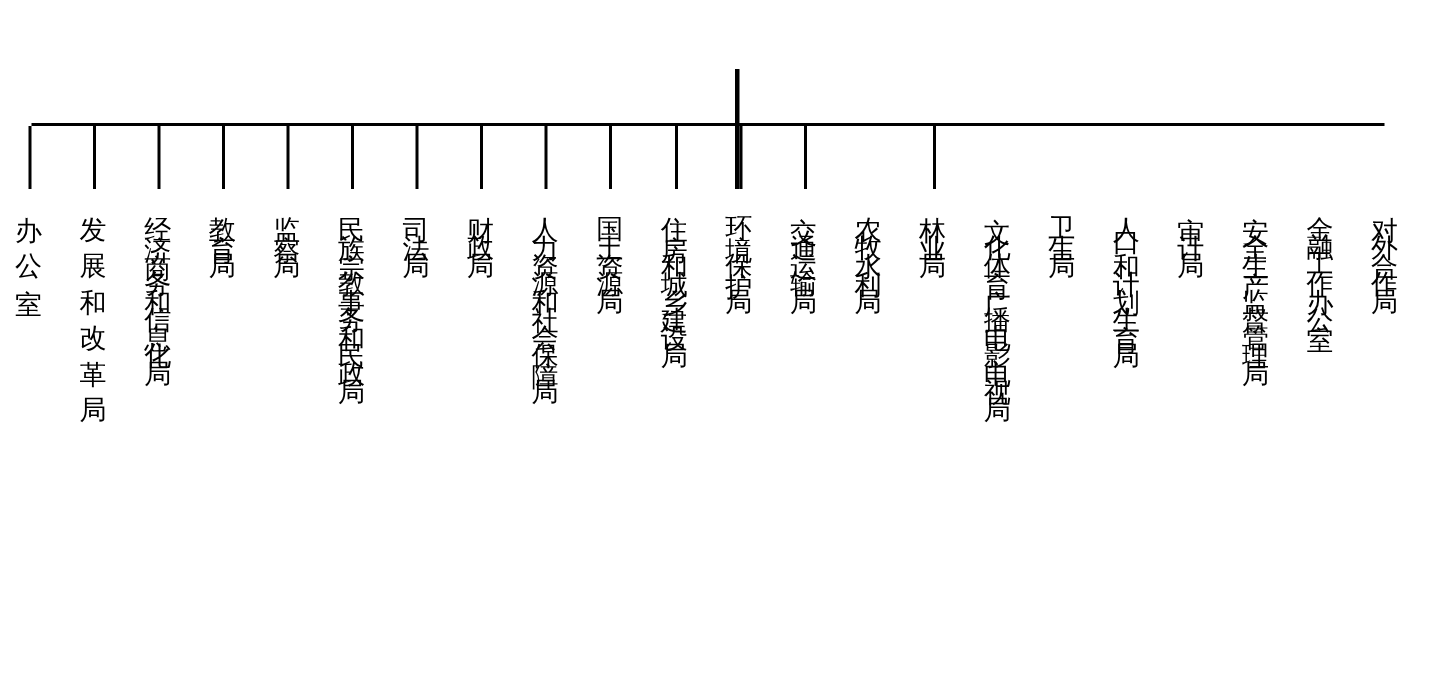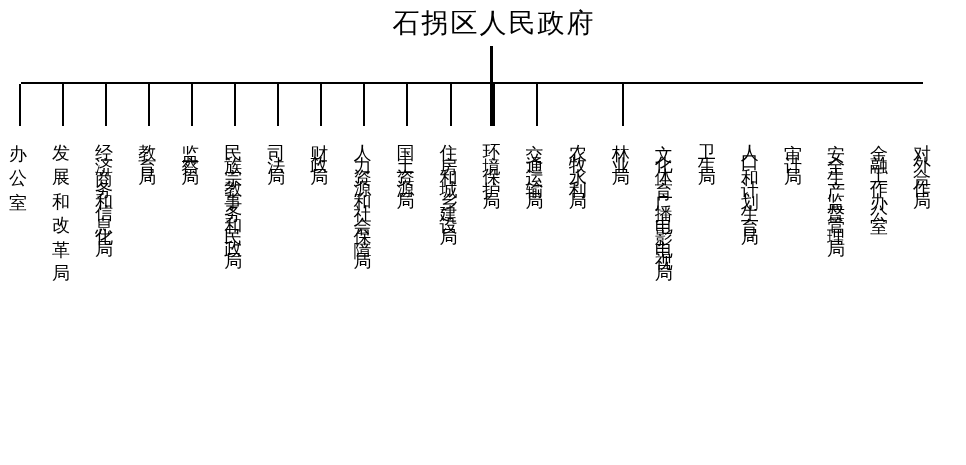--- a/index.html
+++ b/index.html
@@ -31,21 +31,20 @@
     writing-mode:vertical-rl; text-orientation:upright;
     font-size:18px; line-height:24px; letter-spacing:12px;
     white-space:nowrap; color:var(--text);
   }
   .col.wide { letter-spacing:24px; }
 </style>
 </head>
 <body>
 
 <div class="canvas">
-  <div class="title">石拐区人民政府</div>
   <div class="title-connector"></div>
   <div class="hline"></div>
   <div id="columns">
       <div class="tick" style="left: 19px;"></div>
       <div class="col wide" style="left: 6px;">办公室</div>
       <div class="tick" style="left: 62.05px;"></div>
       <div class="col wide" style="left: 49.05px;">发展和改革局</div>
       <div class="tick" style="left: 105.1px;"></div>
       <div class="col" style="left: 92.1px;">经济商务和信息化局</div>
       <div class="tick" style="left: 148.15px;"></div>

